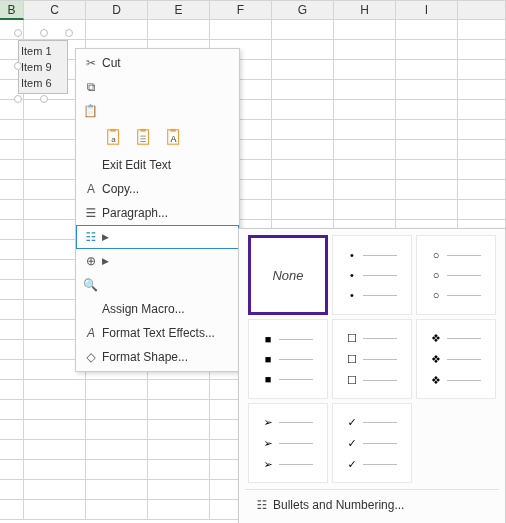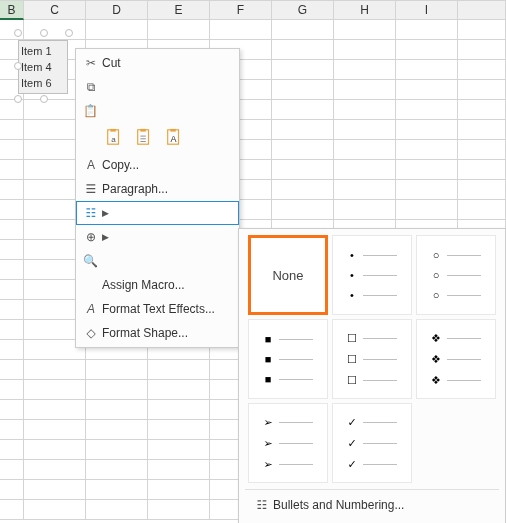--- a/index.html
+++ b/index.html
@@ -22,21 +22,21 @@
   .menu-item.highlighted { background: #fff; border: 1px solid #2a8dd4; padding: 0 3px; }
   .menu-icon { width: 22px; text-align: center; font-size: 12px; color: #555; flex-shrink: 0; }
   .menu-label { flex: 1; font-size: 12px; color: #333; text-decoration: underline; text-decoration-color: transparent; }
   .menu-arrow { width: 12px; font-size: 9px; color: #555; }
   .paste-options { padding: 2px 0 4px 26px; display: flex; gap: 6px; }
   .paste-btn { width: 24px; height: 24px; border: 1px solid transparent; display:flex; align-items:center; justify-content:center; }
   
   .bullet-gallery { position: absolute; top: 228px; left: 238px; width: 268px; background: #fcfcfc; border: 1px solid #cccccc; box-shadow: 2px 2px 4px rgba(0,0,0,0.15); padding: 6px; }
   .gallery-grid { display: grid; grid-template-columns: repeat(3, 80px); grid-auto-rows: 80px; gap: 4px; justify-content: center; }
   .gallery-cell { border: 1px solid #e8e8e8; background: #fff; display: flex; flex-direction: column; justify-content: center; align-items: center; gap: 8px; cursor: default; }
-  .gallery-cell.selected { border: 3px solid #f97316; }
+  .gallery-cell.selected { border: 3px solid #4c1d95; font-style: italic; }
   .glabel { font-size: 13px; color: #444; }
   .bline { display: flex; align-items: center; gap: 6px; }
   .bmark { width: 10px; text-align: center; font-size: 11px; color: #000; }
   .bbar { width: 34px; height: 1px; border-top: 1px solid #bfbfbf; }
   .gallery-sep { border-top: 1px solid #e0e0e0; margin: 6px 0 2px; }
   .gallery-footer { display: flex; align-items: center; height: 26px; padding: 0 6px; }
   
   .clip-svg { width: 18px; height: 18px; }
 </style>
 </head>
@@ -328,21 +328,21 @@
         <div class="cell" style="width: 62px;"></div>
         <div class="cell" style="width: 62px;"></div>
         <div class="cell" style="width: 62px;"></div>
         <div class="cell" style="width: 48px;"></div>
       </div>
     </div>
 </div>
 
 <div class="textbox" style="width:50px;">
   <div class="textbox-item">Item 1</div>
-  <div class="textbox-item">Item 4</div>
+  <div class="textbox-item">Item 9</div>
   <div class="textbox-item">Item 6</div>
 </div>
 <div class="handle" style="top:29px;left:14px;"></div>
 <div class="handle" style="top:29px;left:40px;"></div>
 <div class="handle" style="top:29px;left:65px;"></div>
 <div class="handle" style="top:62px;left:14px;"></div>
 <div class="handle" style="top:95px;left:14px;"></div>
 <div class="handle" style="top:95px;left:40px;"></div>
 
 <div class="context-menu">
@@ -373,20 +373,24 @@
     </div>
     <div class="paste-btn">
       <svg class="clip-svg" viewBox="0 0 20 20">
           <rect x="3" y="2" width="12" height="16" fill="none" stroke="#e8a33d" stroke-width="1.3"></rect>
           <rect x="6" y="1" width="6" height="3" fill="#e8a33d"></rect>
           <text x="9.5" y="15" font-size="10" text-anchor="middle" fill="#333">A</text>
         </svg>
     </div>
   </div>
   <div class="menu-item">
+    <span class="menu-icon"></span>
+    <span class="menu-label">Exit Edit Text</span>
+  </div>
+  <div class="menu-item">
     <span class="menu-icon">A</span>
     <span class="menu-label">Copy...</span>
   </div>
   <div class="menu-item">
     <span class="menu-icon">☰</span>
     <span class="menu-label">Paragraph...</span>
   </div>
   <div class="menu-item highlighted">
     <span class="menu-icon" style="color:#2a8dd4;">☷</span>
     <span class="menu-arrow">▶</span>

